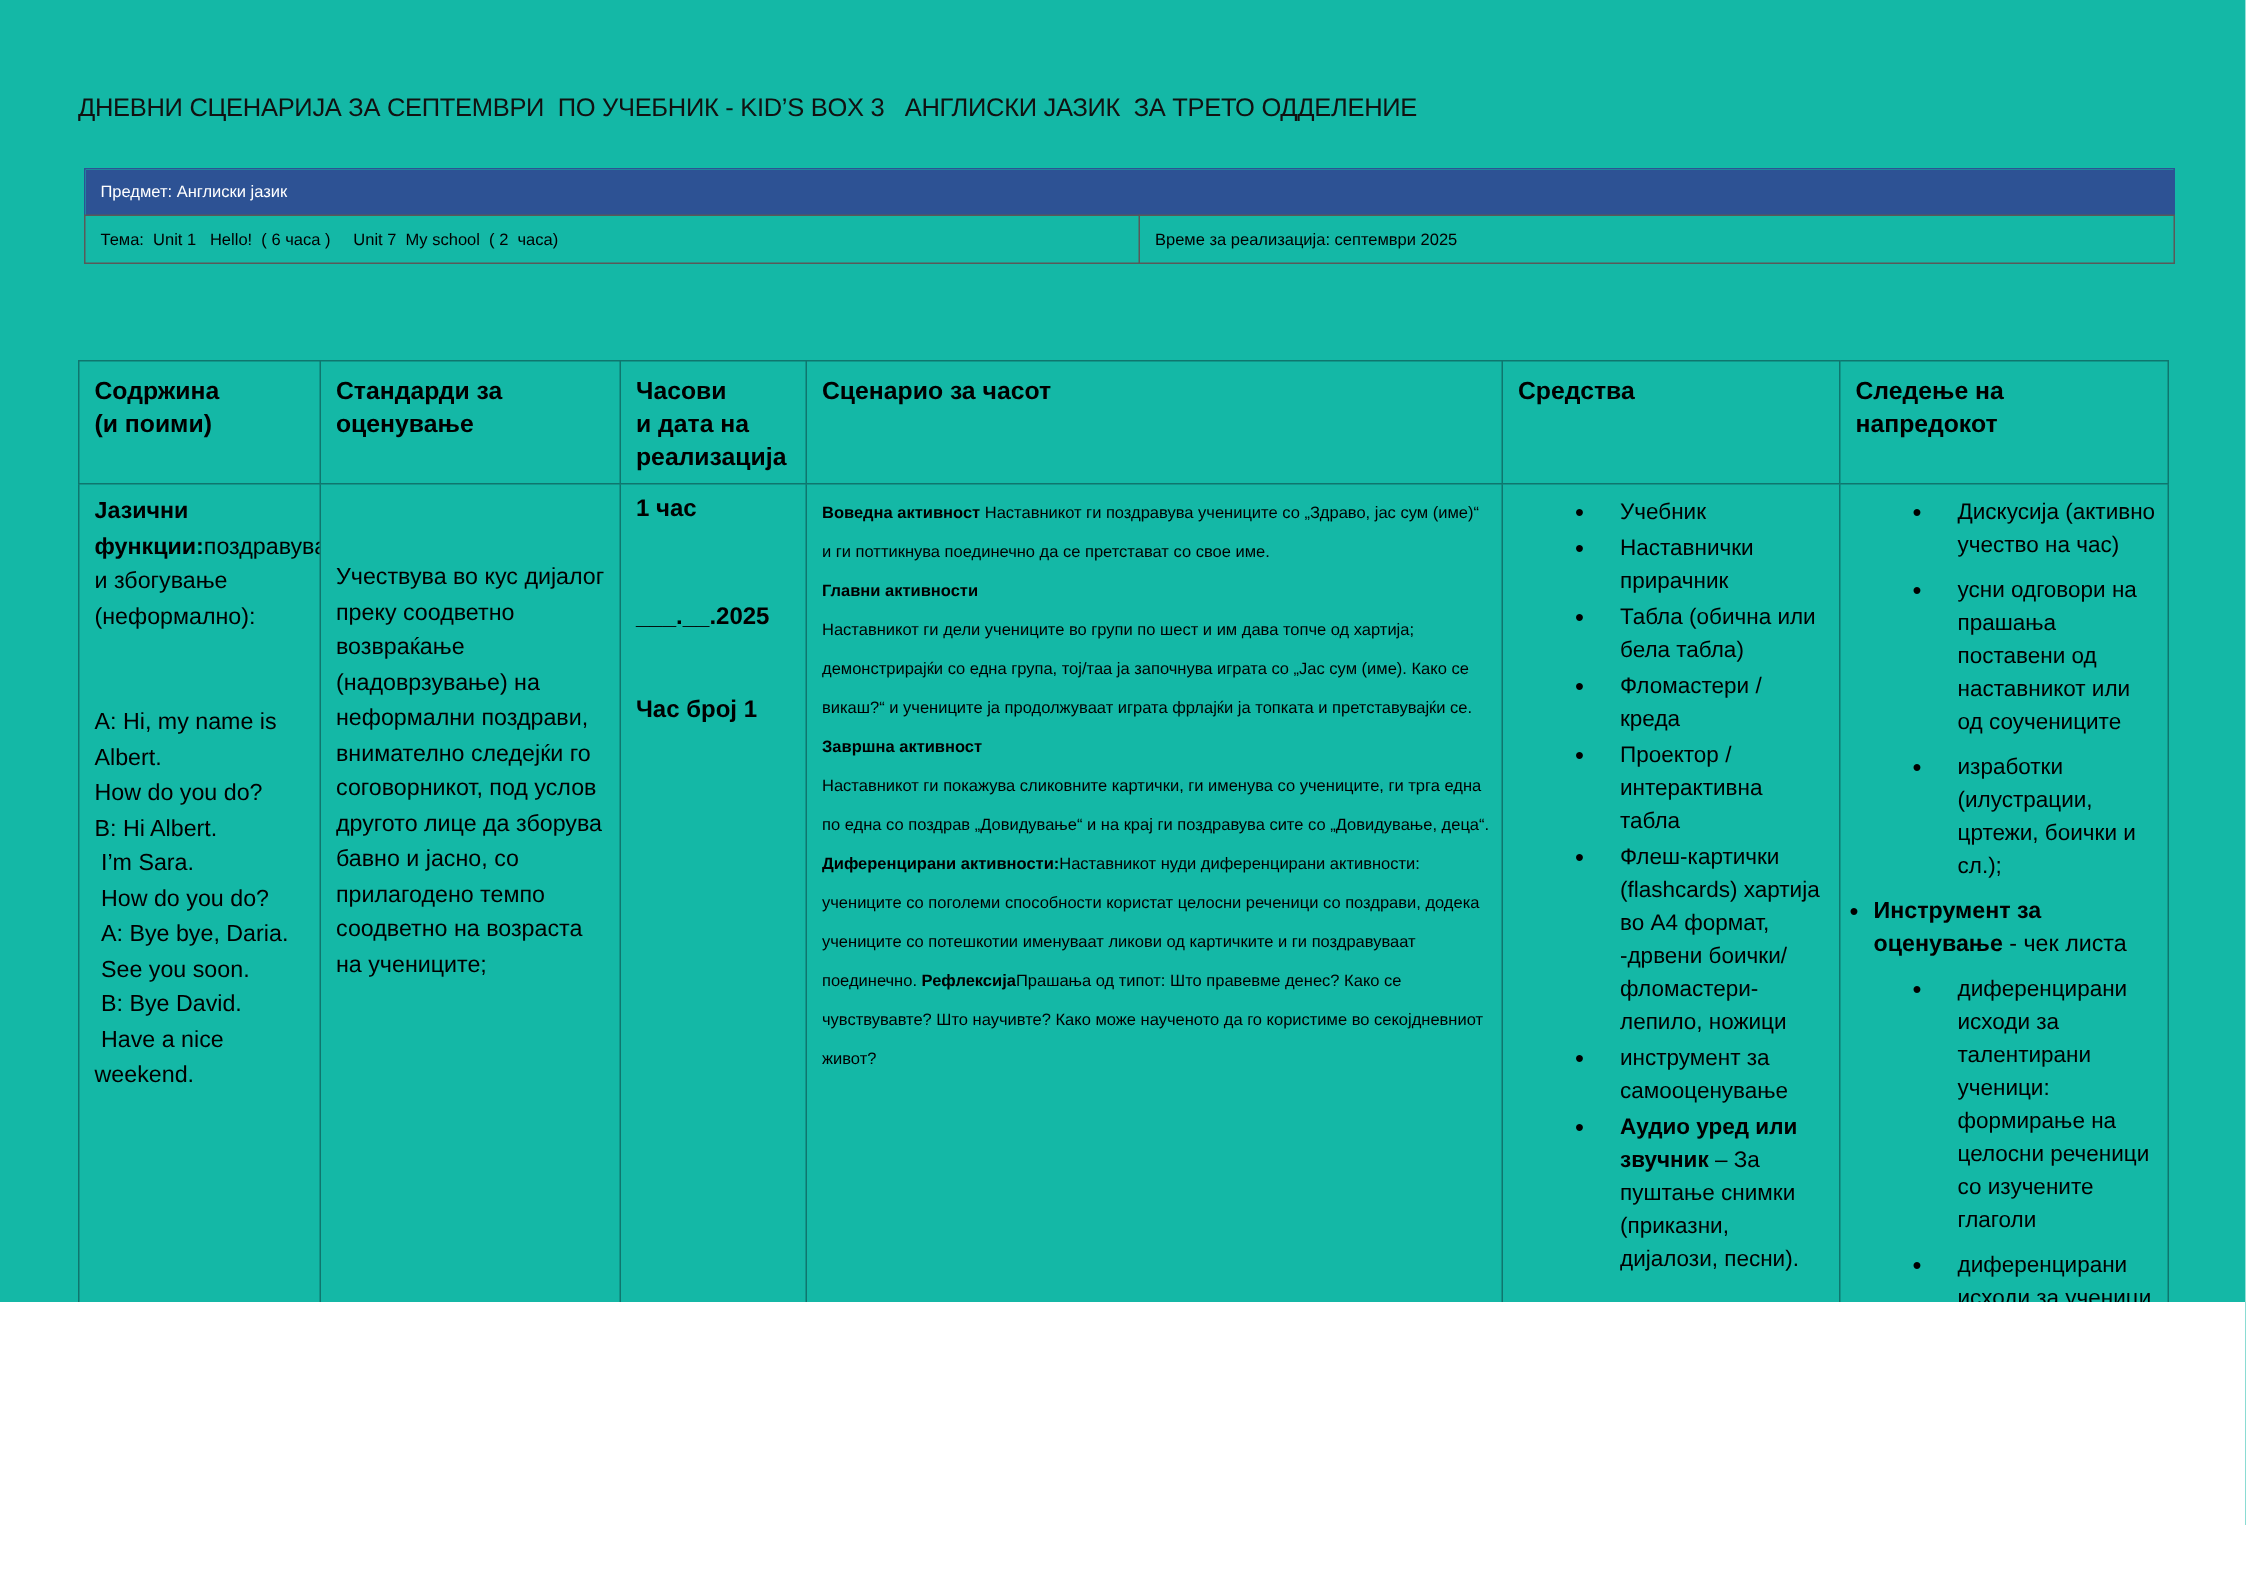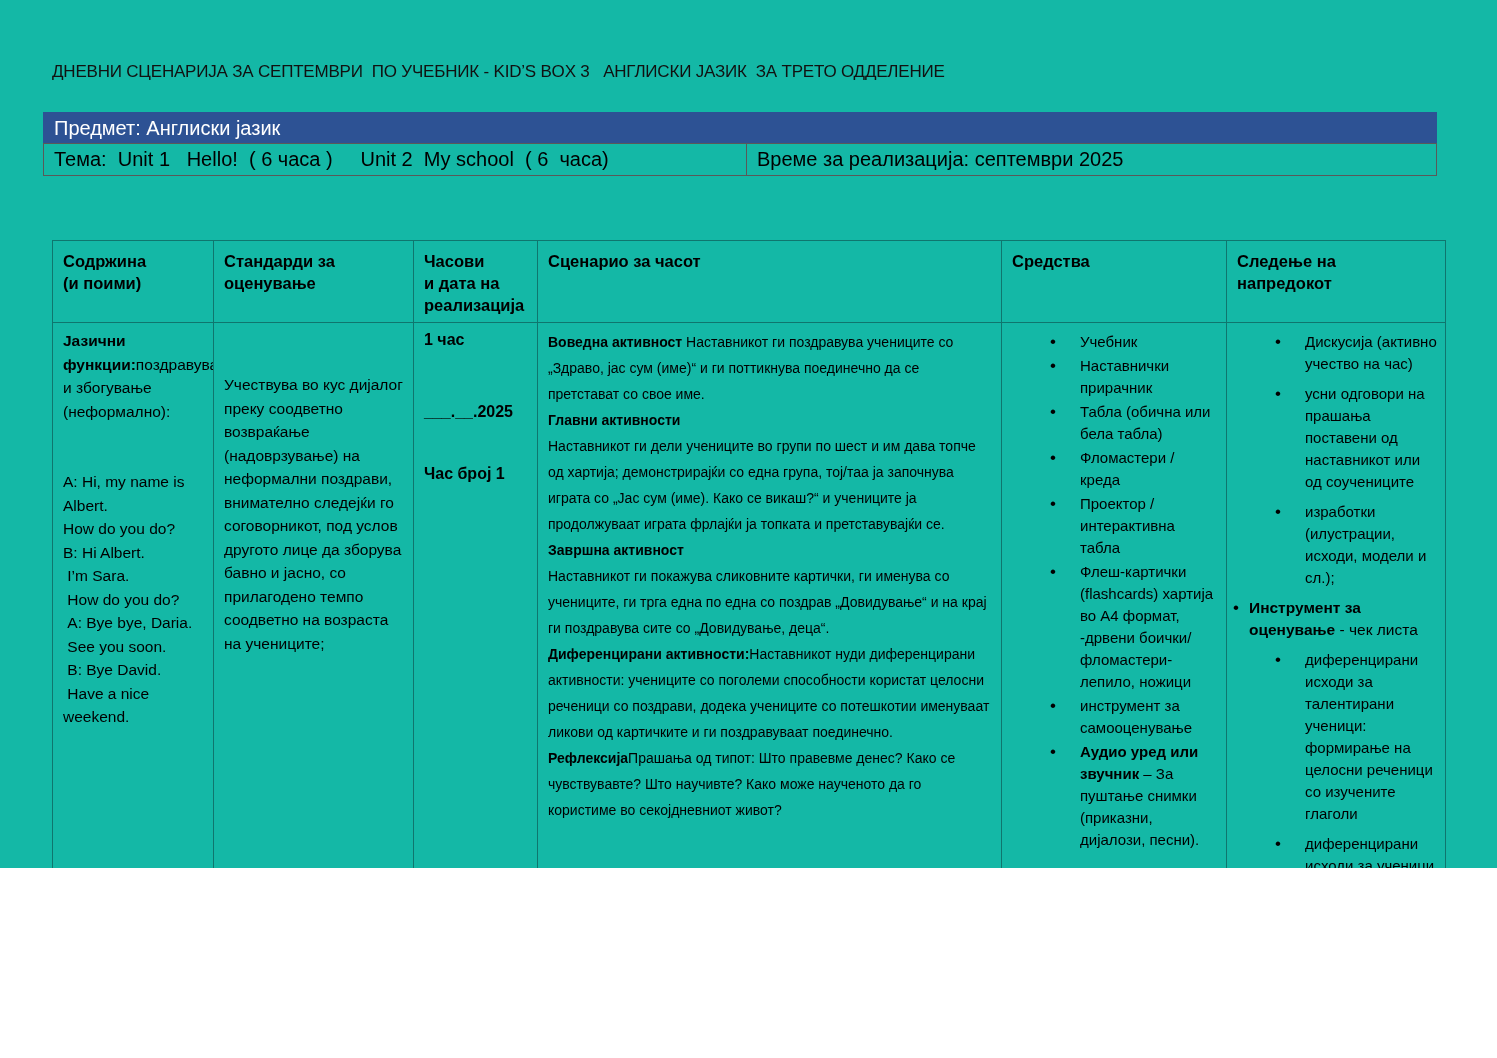--- a/index.html
+++ b/index.html
@@ -11,22 +11,22 @@
   .preline{white-space:pre-line;}
   .b{font-weight:bold;}
 
   .doc-title{
     position:absolute;left:52px;top:62px;width:1100px;
     font-size:17px;letter-spacing:-0.2px;color:#111;white-space:pre-wrap;
   }
 
   
   .info-table{
-    position:absolute;left:43px;top:112px;width:1393px;
-    border-collapse:collapse;table-layout:fixed;font-size:20px;
+    position:absolute;left:56px;top:112px;width:1393px;
+    border-collapse:collapse;table-layout:fixed;font-size:11px;
   }
   .info-table td{
     border:1px solid #595959;padding:0 0 0 10px;vertical-align:middle;
     overflow:hidden;white-space:pre-wrap;
   }
   .info-row-subject td{
     background:#2d5294;color:#ffffff;height:30px;border-color:#2d5294;
     border-bottom-color:#595959;
   }
   .info-row-theme td{height:31px;}
@@ -45,21 +45,21 @@
     height:68px;box-sizing:border-box;
   }
   .lesson-table td{height:632px;box-sizing:border-box;padding:6px 8px 6px 10px;}
 
   .cell-content{font-size:15.5px;line-height:23.5px;}
   .cell-content .lead-heading{font-weight:bold;}
   .cell-standards{font-size:15.5px;line-height:23.5px;margin-top:44px;}
   .cell-hours{font-size:16px;font-weight:bold;line-height:22px;}
   .hours-date{margin-top:50px;}
   .hours-number{margin-top:40px;}
-  .cell-scenario{font-size:14px;line-height:26px;}
+  .cell-scenario{font-size:11px;line-height:26px;}
 
   ul.bullets{margin:2px 0 0 0;padding:0;list-style:none;font-size:15px;line-height:22px;}
   ul.bullets li{position:relative;padding-left:68px;margin-bottom:2px;}
   ul.bullets li::before{content:"\2022";position:absolute;left:38px;top:0;font-size:17px;}
   ul.bullets.spread li{margin-bottom:8px;}
   ul.bullets li.flush{padding-left:16px;margin-left:-4px;font-size:15.5px;}
   ul.bullets li.flush::before{left:0;}
 
   .page-number{position:absolute;left:54px;top:948px;font-size:16px;}
 
@@ -78,21 +78,21 @@
   <table class="info-table">
     <colgroup>
         <col style="width:703px">
         <col style="width:690px">
       </colgroup>
     <tbody>
         <tr class="info-row-subject">
       <td colspan="2">Предмет: Англиски јазик</td>
     </tr>
     <tr class="info-row-theme">
-      <td>Тема:  Unit 1   Hello!  ( 6 часа )     Unit 2  My school  ( 6  часа)</td>
+      <td>Тема:  Unit 1   Hello!  ( 6 часа )     Unit 7  My school  ( 2  часа)</td>
       <td>Време за реализација: септември 2025</td>
     </tr>
   </tbody>
     </table>
 
   <table class="lesson-table">
     <colgroup>
       <col style="width:161px">
         <col style="width:200px">
         <col style="width:124px">
@@ -163,21 +163,21 @@
           <li><span class="b"></span><span>Флеш-картички (flashcards) хартија во А4 формат, -дрвени боички/ фломастери-лепило, ножици</span></li>
           <li><span class="b"></span><span>инструмент за самооценување</span></li>
           <li><span class="b">Аудио уред или звучник</span><span> – За пуштање снимки (приказни, дијалози, песни).</span></li>
         </ul>
       </td>
 
       <td>
         <ul class="bullets spread">
           <li><span class="b"></span><span>Дискусија (активно учество на час)</span></li>
           <li><span class="b"></span><span>усни одговори на прашања поставени од наставникот или од соучениците</span></li>
-          <li><span class="b"></span><span>изработки (илустрации, исходи, модели и сл.);</span></li>
+          <li><span class="b"></span><span>изработки (илустрации, цртежи, боички и сл.);</span></li>
           <li class="flush"><span class="b">Инструмент  за оценување</span><span> - чек листа</span></li>
           <li><span class="b"></span><span>диференцирани исходи за талентирани ученици: формирање на целосни реченици со изучените глаголи</span></li>
           <li><span class="b"></span><span>диференцирани исходи за ученици со потешкотии: ученикот поврзува поим со слика</span></li>
         </ul>
       </td>
 
     </tr>
   </tbody>
     </table>
 

